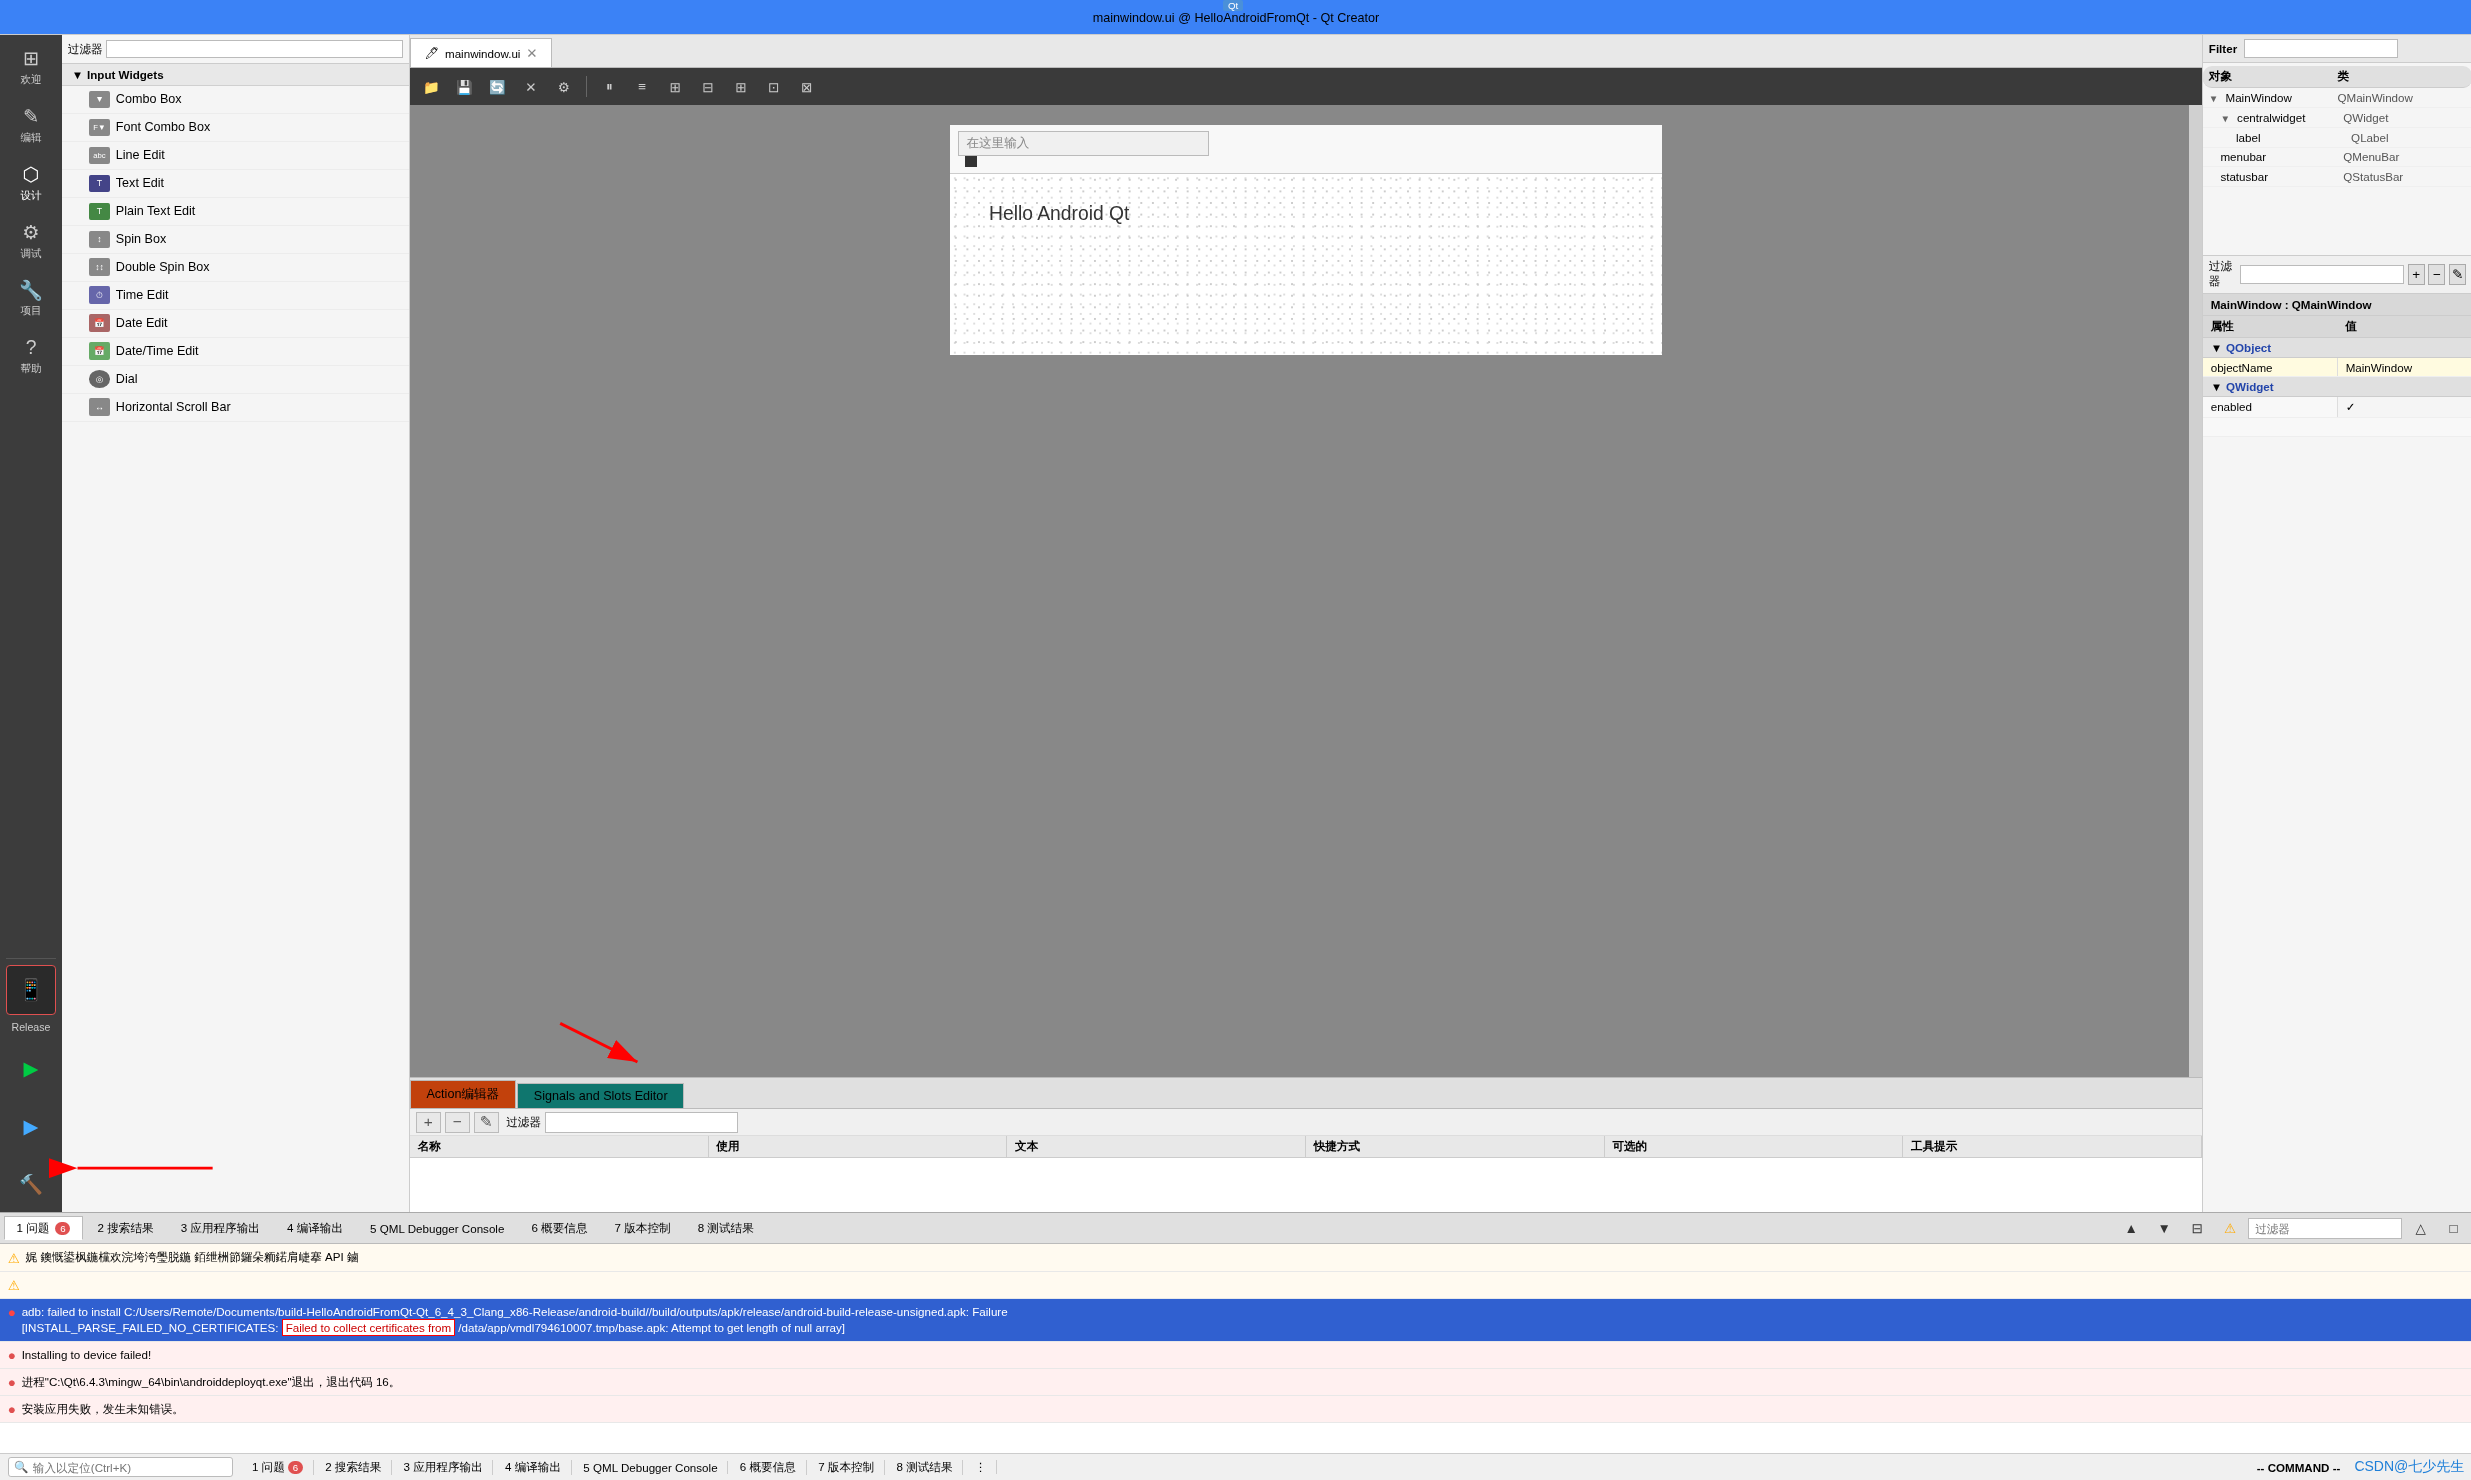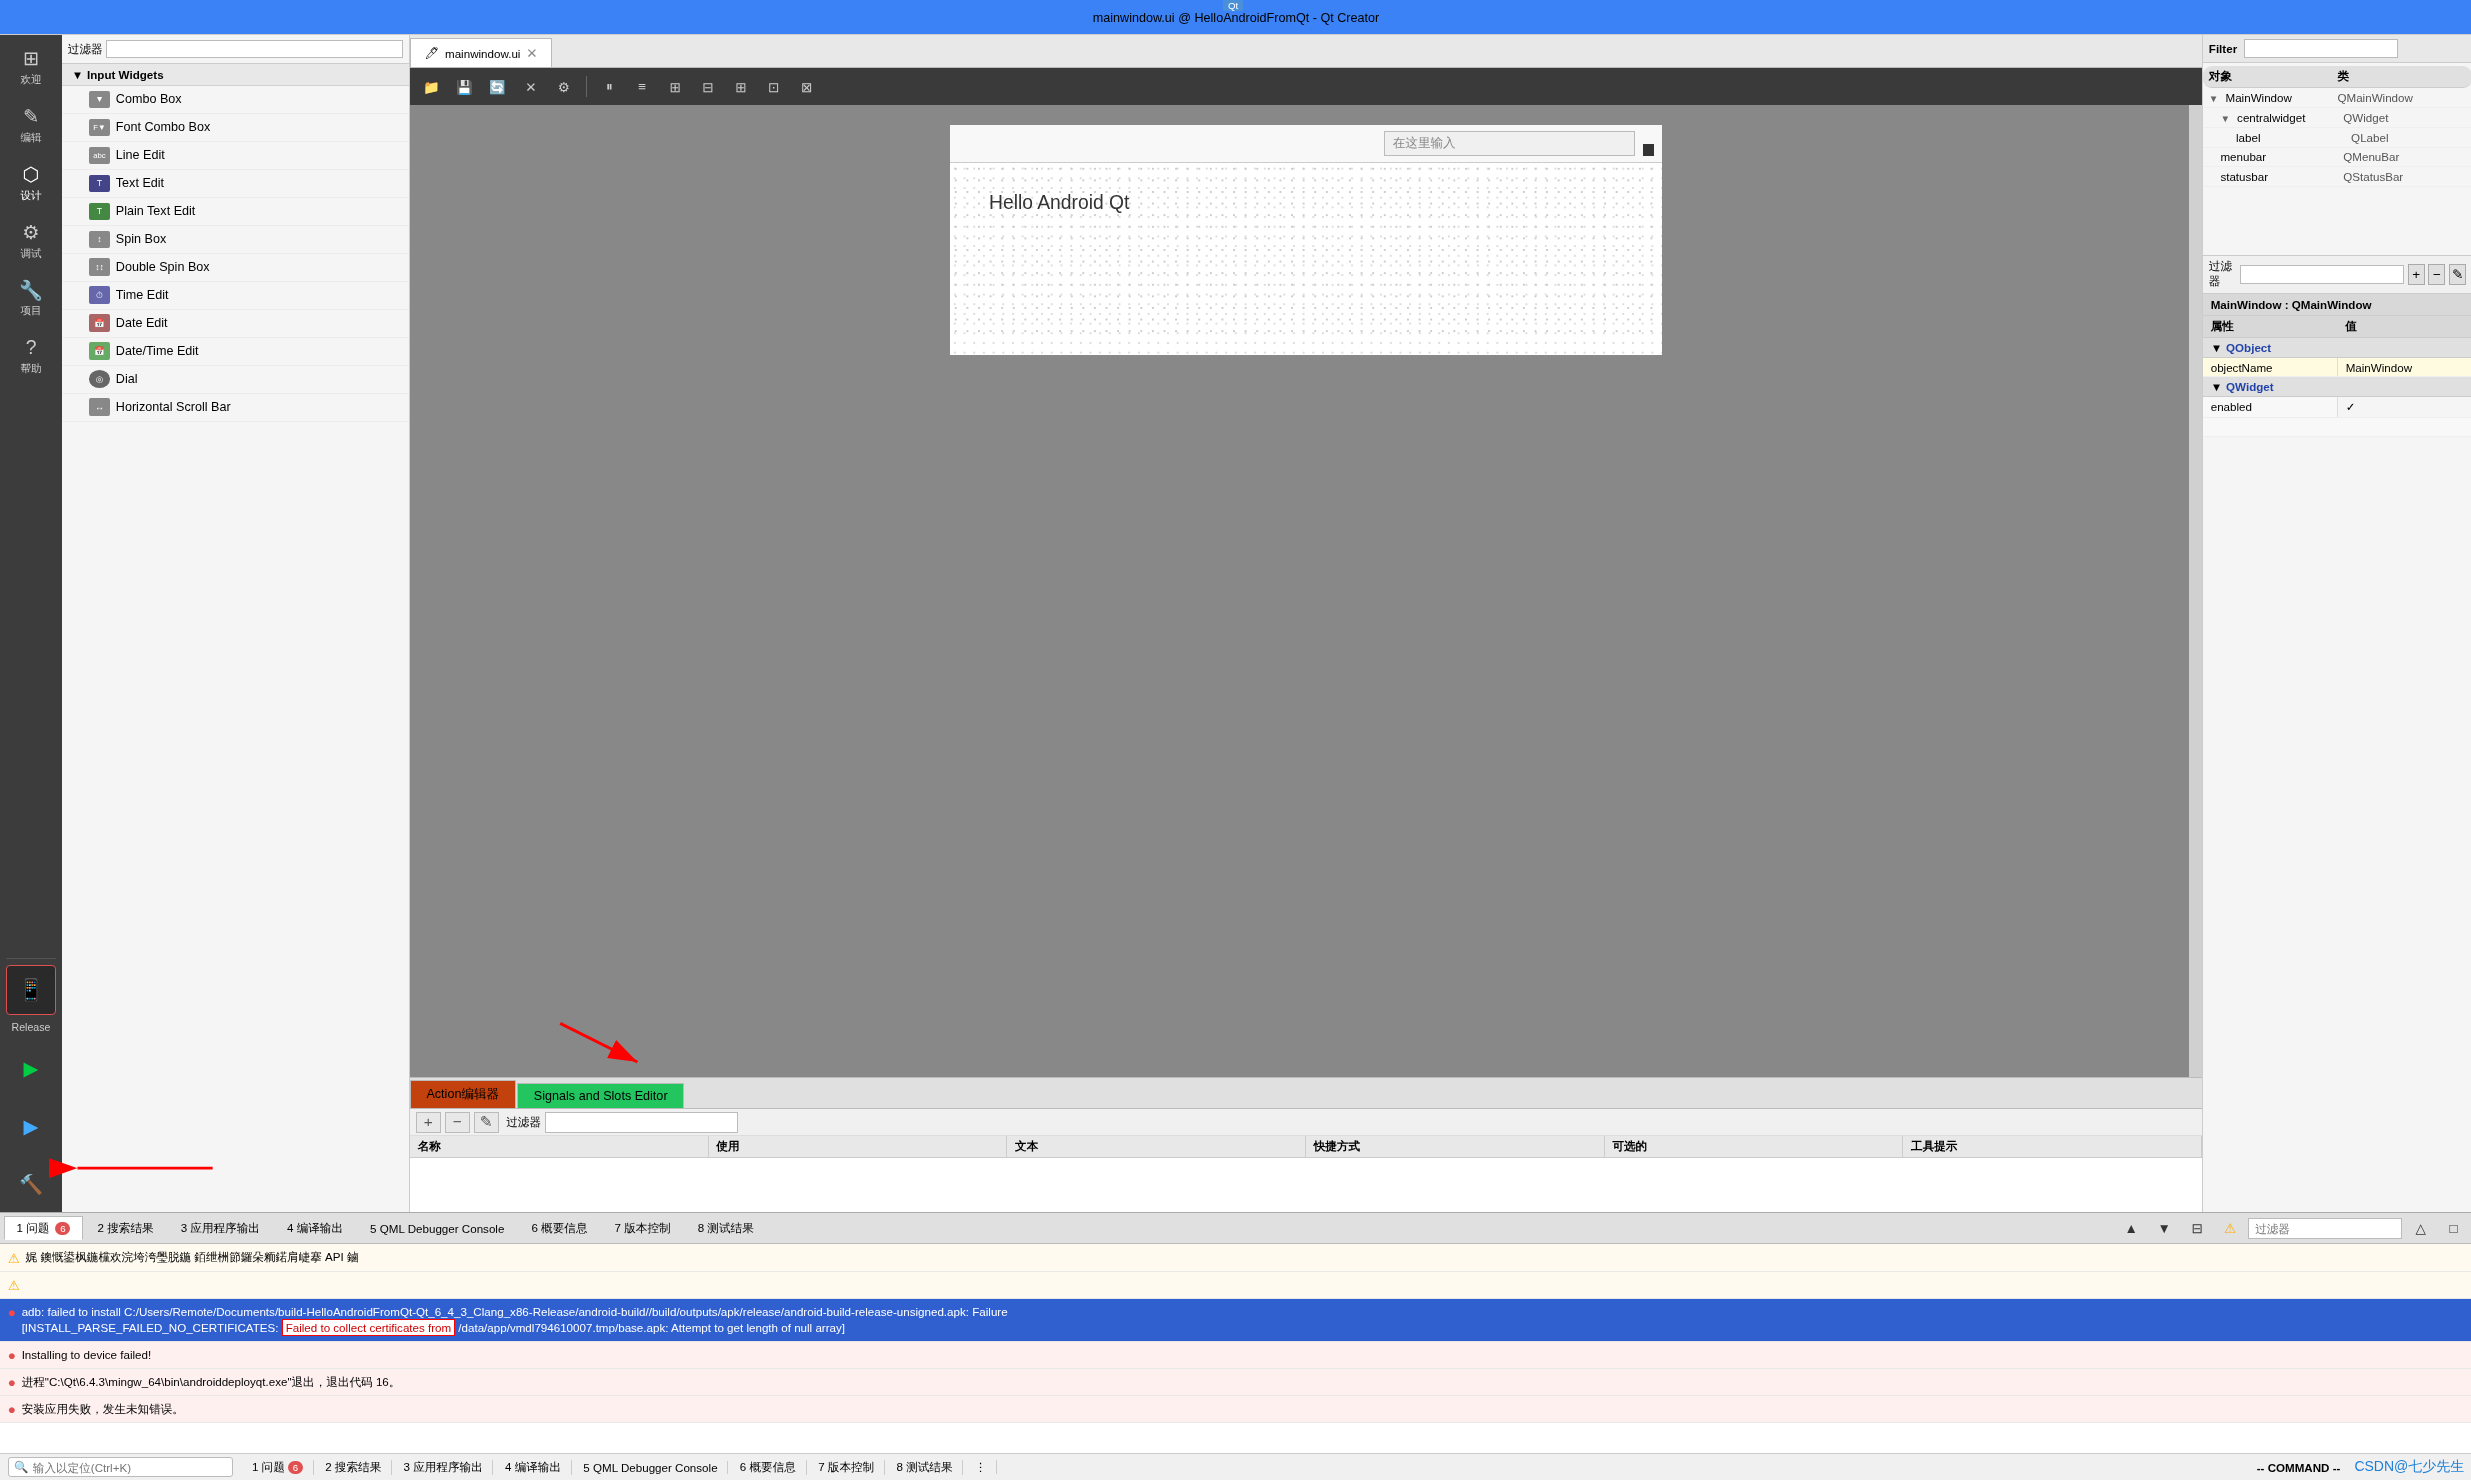--- a/index.html
+++ b/index.html
@@ -345,21 +345,21 @@
     }
     .bottom-tab {
       padding: 4.8px 15.4px;
       cursor: pointer;
       font-size: 12.6px;
       border: 1px solid #bbb;
       border-bottom: none;
       margin-right: 1.9px;
       background: #c2410c;
     }
-    .bottom-tab.active { background: #22c55e; }
+    .bottom-tab.active { background: #0f766e; }
     #bottom-content {
       flex: 1;
       background: white;
       display: flex;
       flex-direction: column;
     }
     #bottom-filter {
       height: 27px;
       background: #f0f0f0;
       display: flex;
@@ -616,21 +616,21 @@
           <button class="tb-btn">⊞</button>
           <button class="tb-btn">⊟</button>
           <button class="tb-btn">⊞</button>
           <button class="tb-btn">⊡</button>
           <button class="tb-btn">⊠</button>
         </div>
 
         <div id="designer-scroll" style="flex:1; background:#888; overflow:auto; position:relative;">
           <div id="design-canvas-inner">
 
-            <div style="padding:5.8px 7.7px; border-bottom:1px solid #ccc; background:#f8f8f8; display:flex; align-items:flex-end; justify-content: flex-end;">
+            <div style="padding:5.8px 7.7px; border-bottom:1px solid #ccc; background:#f8f8f8; display:flex; align-items:flex-start; justify-content: flex-end; flex-direction: column;">
               <div style="background:#f0f0f0; border:1px solid #bbb; padding:2.9px 7.7px; font-size:12.6px; color:#888; width:251px;">
                 <span>在这里输入</span>
               </div>
               <div style="width:11.6px;height:11.6px;background:#333;margin-left:7.7px;"></div>
             </div>
 
             <div style="padding:29px 39px; background-image: radial-gradient(circle, #ccc 1px, transparent 1px); background-size:11.6px 11.6px; min-height:174px;">
               <span style="font-size:19.3px; color:#333;text-align:right;">Hello Android Qt</span>
             </div>
           </div>

